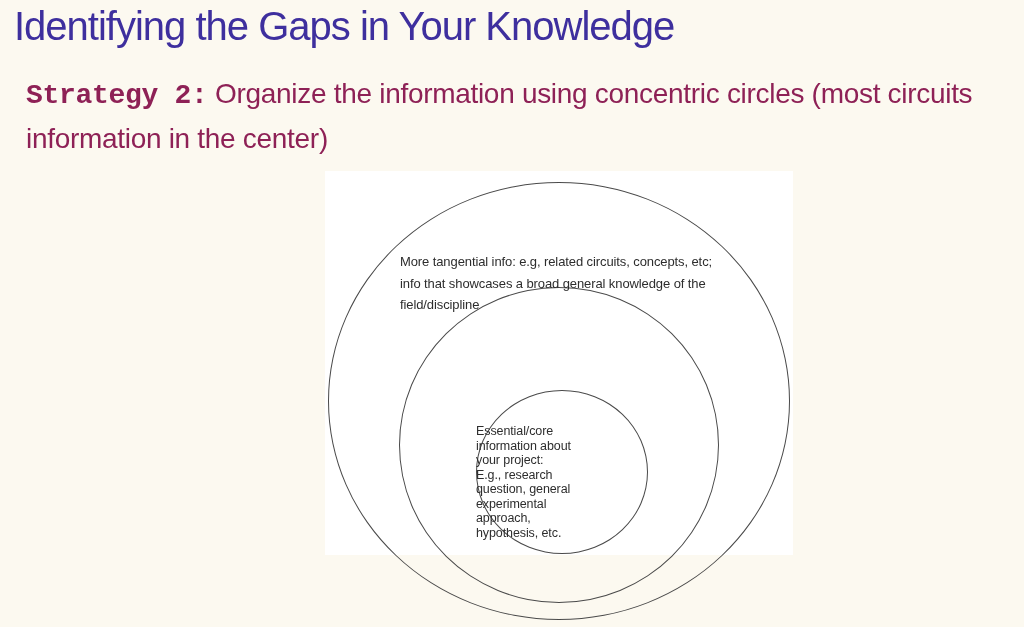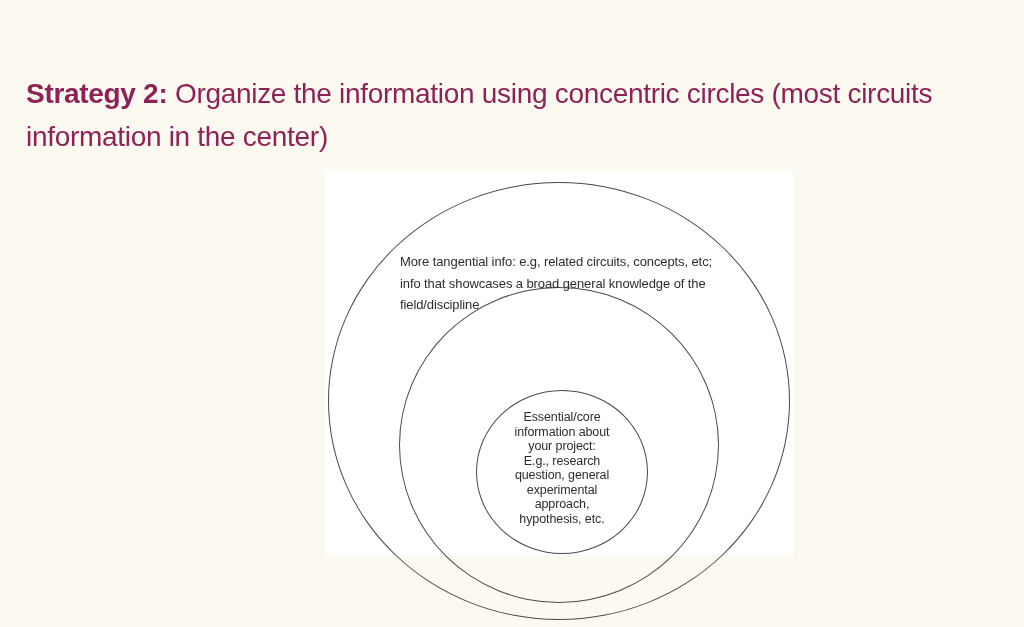--- a/index.html
+++ b/index.html
@@ -32,20 +32,21 @@
     margin: 0;
     font-size: 28px;
     line-height: 43px;
     font-weight: 400;
     letter-spacing: -0.3px;
     color: var(--subtitle_color, #8e2156);
     white-space: pre-line;
   }
   .subtitle .bold {
     font-weight: 700;
+    font-family: Liberation Mono, monospace;
   }
   .panel {
     position: absolute;
     left: 325px;
     top: 171px;
     width: 468px;
     height: 384px;
     background: var(--panel_bg, #ffffff);
   }
   .circle {
@@ -72,33 +73,34 @@
   }
   .ring-label.middle-label {
     left: 132px;
     top: 168px;
     font-size: 13px;
     line-height: 21.5px;
     letter-spacing: -0.1px;
   }
   .ring-label.inner-label {
     left: 151px;
-    top: 239px;
+    top: 253px;
     width: 172px;
-    text-align: center;
+    text-align: left;
     font-size: 12.5px;
     line-height: 14.5px;
     letter-spacing: -0.1px;
   }
 </style>
 </head>
 <body>
 
 <div class="slide">
 
+  <h1 class="title">Identifying the Gaps in Your Knowledge</h1>
 
   <p class="subtitle"><span class="bold">Strategy 2:</span><span> Organize the information using concentric circles (most circuits information in the center)</span></p>
 
   <div class="panel">
 
     <div class="circle outer"></div>
     <div class="circle middle"></div>
     <div class="circle inner"></div>
 
     <div class="ring-label outer-label">More tangential info: e.g, related circuits, concepts, etc;

